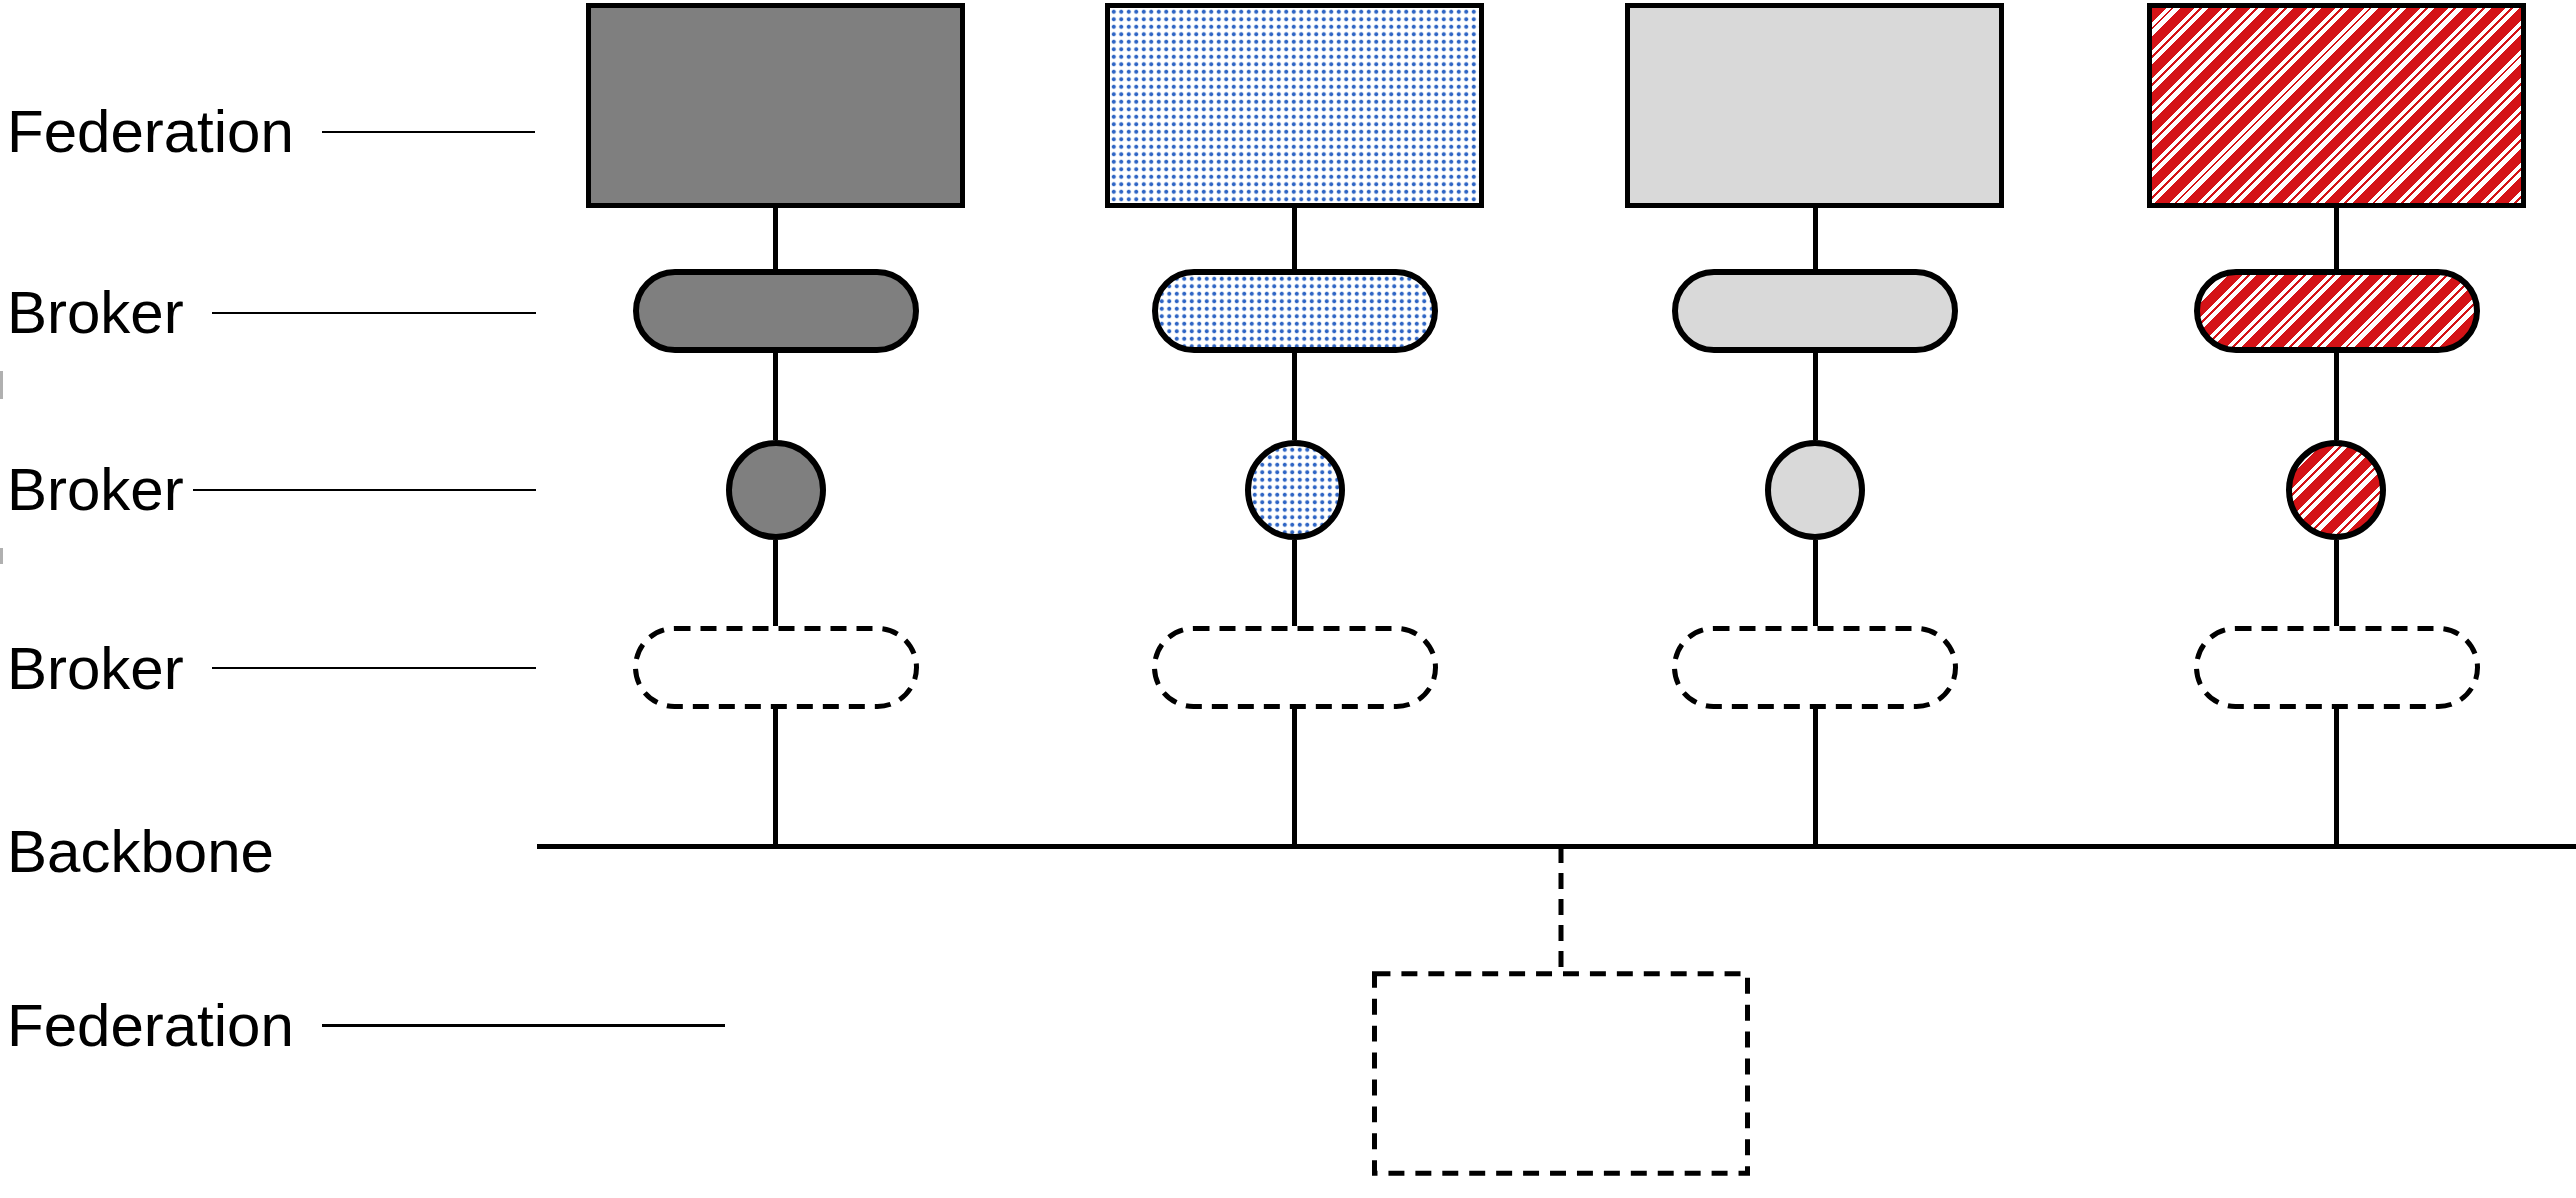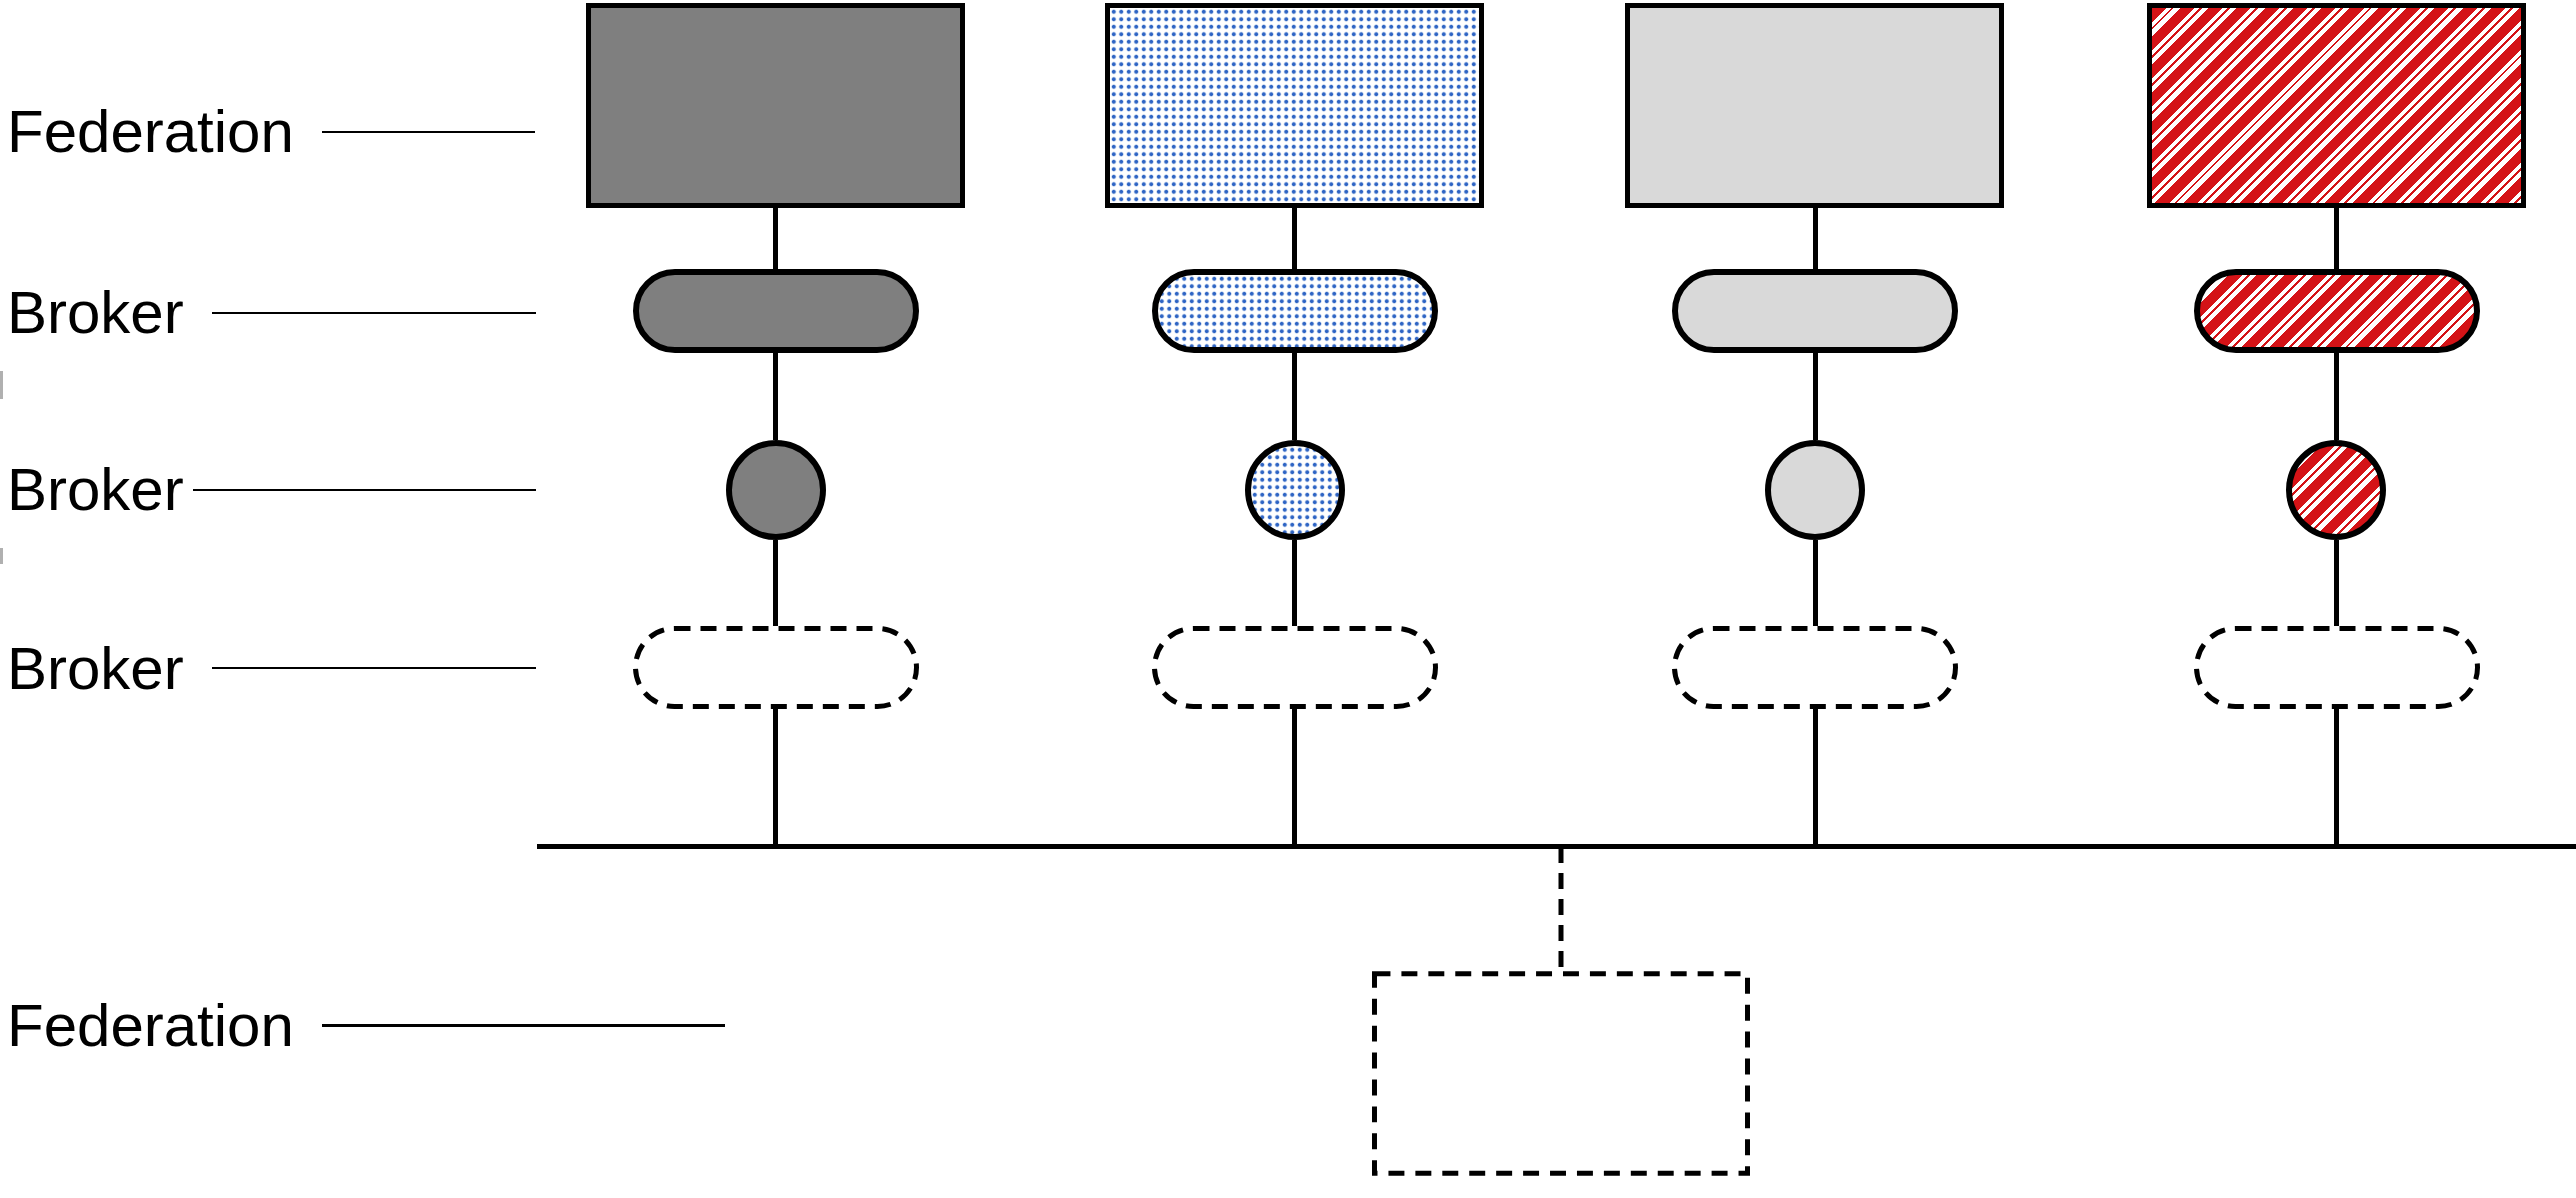--- a/index.html
+++ b/index.html
@@ -35,20 +35,21 @@
 </style>
 </head>
 <body>
 
 <div class="stage">
 
   <div class="rowlab" style="top:96px">Federation</div>
   <div class="rowlab" style="top:277px">Broker</div>
   <div class="rowlab" style="top:454px">Broker</div>
   <div class="rowlab" style="top:633px">Broker</div>
+  <div class="rowlab" style="top:816px">Backbone</div>
   <div class="rowlab" style="top:990px">Federation</div>
 
   <div class="leader" style="left:322px;top:131px;width:213px"></div>
   <div class="leader" style="left:212px;top:312px;width:324px"></div>
   <div class="leader" style="left:193px;top:489px;width:343px"></div>
   <div class="leader" style="left:212px;top:667px;width:324px"></div>
   <div class="leader thick" style="left:322px;top:1024px;width:403px"></div>
 
   <div id="columns">
       <div class="shape" style="left: 586px; top: 3px; width: 379px; height: 205px; background: rgb(127, 127, 127);"></div>

